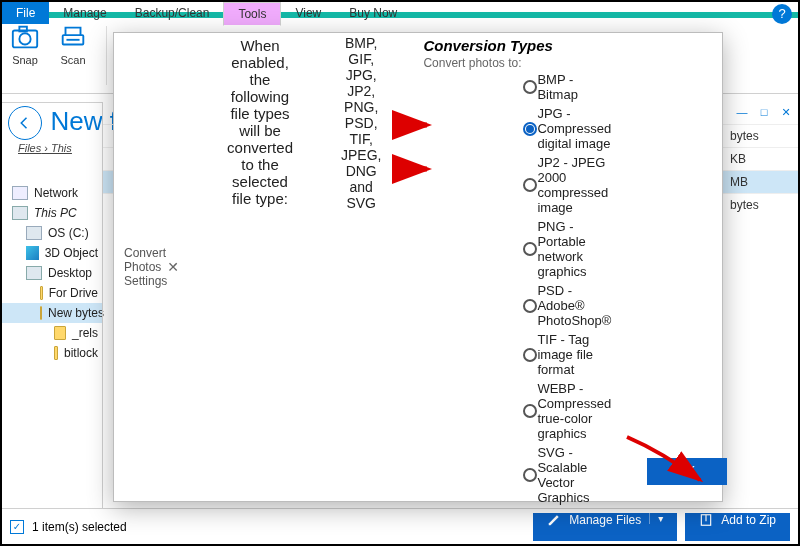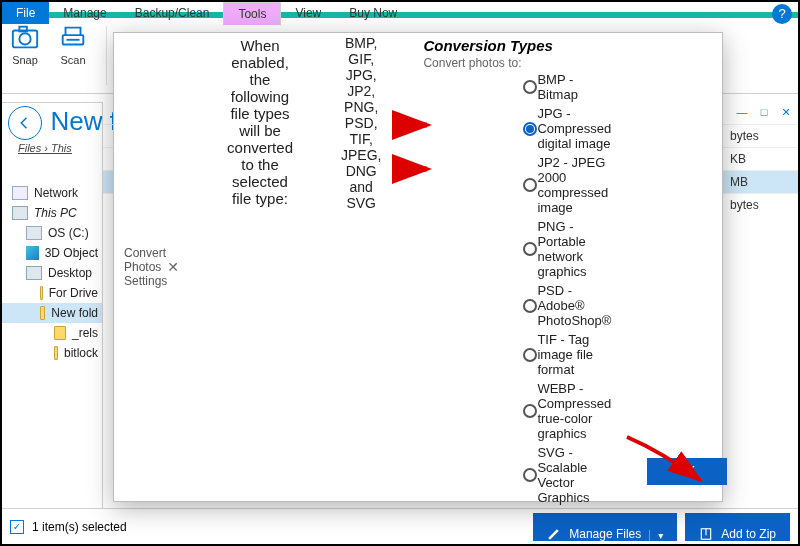--- a/index.html
+++ b/index.html
@@ -45,21 +45,21 @@
   .rows { margin-top:22px;}
   .row { display:flex; justify-content:flex-end; padding:4px 8px; gap:10px; border-top:1px solid #eee;}
   .row.sel{ background:#cde6f7;}
   .row .c1{ white-space:nowrap; color:#333;}
   .row .c2{ white-space:nowrap; color:#333; width:60px; text-align:left;}
 
   
   .status { position:absolute; bottom:0; left:0; right:0; height:36px; display:flex; align-items:center; padding:0 8px; border-top:1px solid #d0d0d0; font-size:12px; gap:8px; background:#fff;}
   .status .chk { width:14px; height:14px; border:1px solid #0078d7; display:inline-flex; align-items:center; justify-content:center; color:#0078d7; font-size:10px;}
   .status .spacer{flex:1;}
-  .btnblue{ background:#0b62c4; color:#fff; display:flex; align-items:flex-end; height:28px; padding:0 14px; gap:8px; font-size:12px; cursor:pointer;}
+  .btnblue{ background:#0b62c4; color:#fff; display:flex; align-items:flex-start; height:28px; padding:0 14px; gap:8px; font-size:12px; cursor:pointer;}
   .btnblue .chev{ border-left:1px solid rgba(255,255,255,.4); padding-left:8px; font-size:10px;}
 
   
   .dialog { position:absolute; top:30px; left:111px; width:610px; height:470px; background:#fff; border:1px solid #bcbcbc; box-shadow:0 6px 24px rgba(0,0,0,.3); z-index:50; display:flex; flex-direction:row;}
   .dtitle{ display:flex; align-items:center; font-size:12px; color:#555; padding:6px 10px;}
   .dtitle .x{ margin-left:auto; cursor:pointer; color:#666; font-size:14px;}
   .dmsg{ text-align:center; font-size:15px; color:#222; padding:4px 24px 2px;margin-left:14px;}
   .dmsg2{ text-align:center; font-size:14px; color:#222; padding:2px 24px 14px;}
   .dsect{ padding:0 18px;}
   .dsect h3{ margin:4px 0 2px; font-size:15px;font-style:italic;}
@@ -146,21 +146,21 @@
         <div class="node" style="padding-left: 24px;">
           <span class="ic mon"></span>
           <span>Desktop</span>
         </div>
         <div class="node" style="padding-left: 38px;">
           <span class="ic fold"></span>
           <span>For Drive</span>
         </div>
         <div class="node sel" style="padding-left: 38px;">
           <span class="ic fold"></span>
-          <span>New fold</span>
+          <span>New bytes</span>
         </div>
         <div class="node" style="padding-left: 52px;">
           <span class="ic fold"></span>
           <span>_rels</span>
         </div>
         <div class="node" style="padding-left: 52px;">
           <span class="ic fold"></span>
           <span>bitlock</span>
         </div>
       </div>

